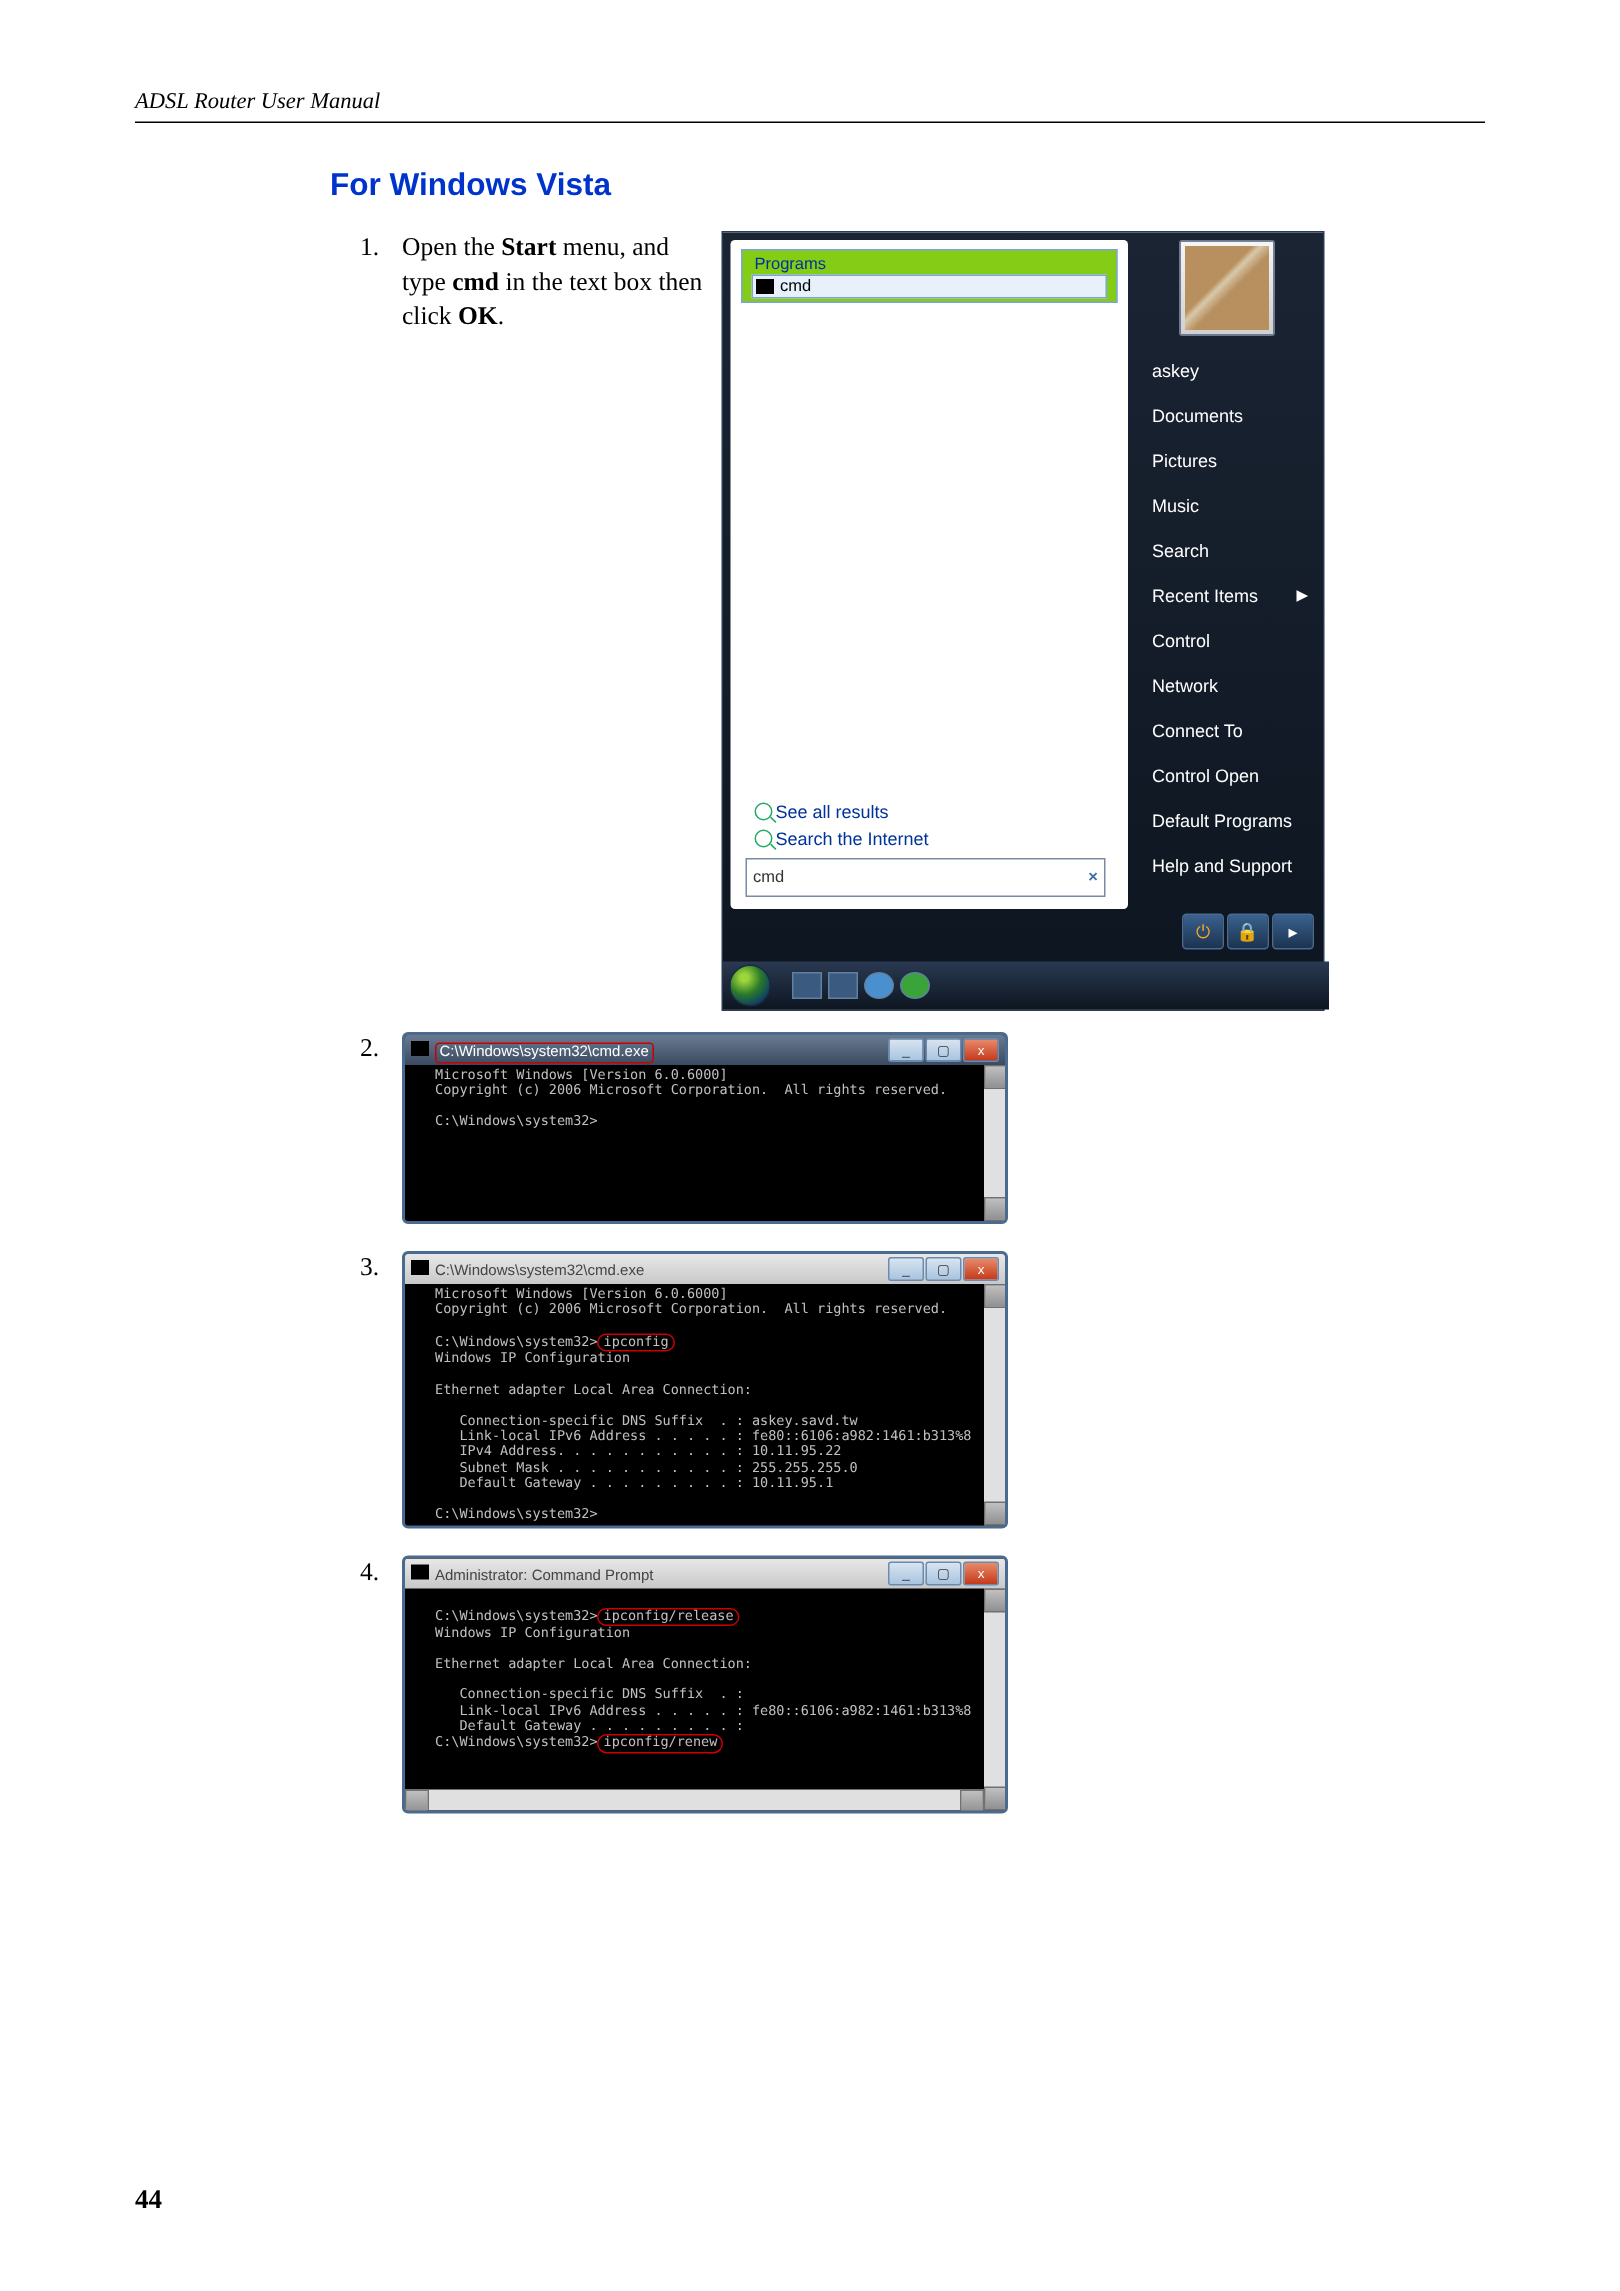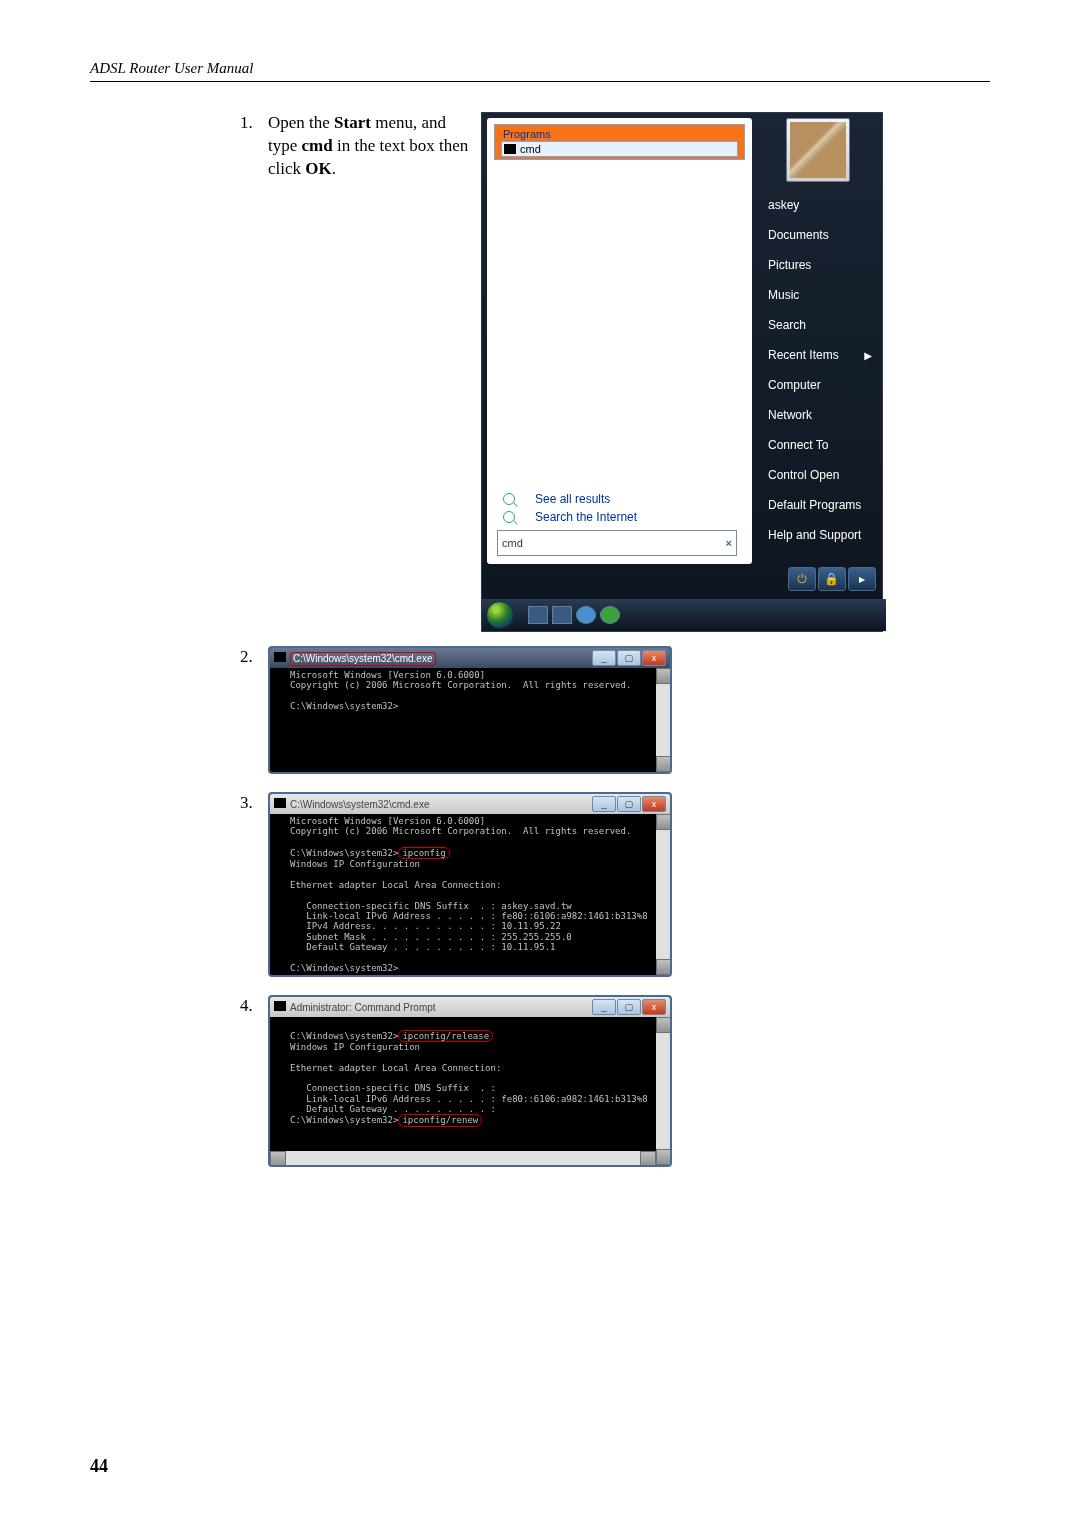--- a/index.html
+++ b/index.html
@@ -68,21 +68,21 @@
     left: 5px; top: 5px;
     width: 265px;
     height: 446px;
     background: #fff;
     border-radius: 3px;
   }
   .programs-panel {
     border: 1px solid #7aa5d6;
     margin: 6px 7px 0 7px;
     padding: 3px 6px 2px 6px;
-    background: #f97316;
+    background: #84cc16;
   }
   .programs-label {
     font-size: 11px;
     color: #003399;
     padding-left: 2px;
   }
   .cmd-result {
     margin-top: 1px;
     font-size: 11px;
     color: #000;
@@ -98,21 +98,21 @@
     background: #000;
     display: inline-block;
   }
   .see-all {
     position: absolute;
     left: 16px;
     font-size: 12px;
     color: #003399;
     display: flex;
     align-items: center;
-    gap: 20px;
+    gap: 2px;
   }
   .see-all.r1 { bottom: 58px; }
   .see-all.r2 { bottom: 40px; }
   .mag {
     width: 10px; height: 10px;
     border: 1px solid #2a6;
     border-radius: 50%;
     position: relative;
   }
   .mag::after {
@@ -273,20 +273,21 @@
     font-weight: bold;
   }
 </style>
 </head>
 <body>
 
 <div class="page">
   <div class="header-title">ADSL Router User Manual</div>
   <div class="header-line"></div>
 
+  <div class="section-title">For Windows Vista</div>
 
   <div class="row">
     <div class="step-num">1.</div>
     <div class="step-text">
       <span>Open the </span><b>Start</b><span> menu, and type </span><b>cmd</b><span> in the text box then click </span><b>OK</b><span>.</span>
     </div>
     <div class="screenshot-col">
       <div class="vista-menu">
         <div class="vista-left">
           <div class="programs-panel">
@@ -326,21 +327,21 @@
               <span>Music</span>
             </div>
           <div class="r-item">
               <span>Search</span>
             </div>
           <div class="r-item">
               <span>Recent Items</span>
               <span class="arrow">▶</span>
             </div>
           <div class="r-item">
-              <span>Computer</span>
+              <span>Control</span>
             </div>
           <div class="r-item">
               <span>Network</span>
             </div>
           <div class="r-item">
               <span>Connect To</span>
             </div>
           <div class="r-item">
               <span>Control Open</span>
             </div>

